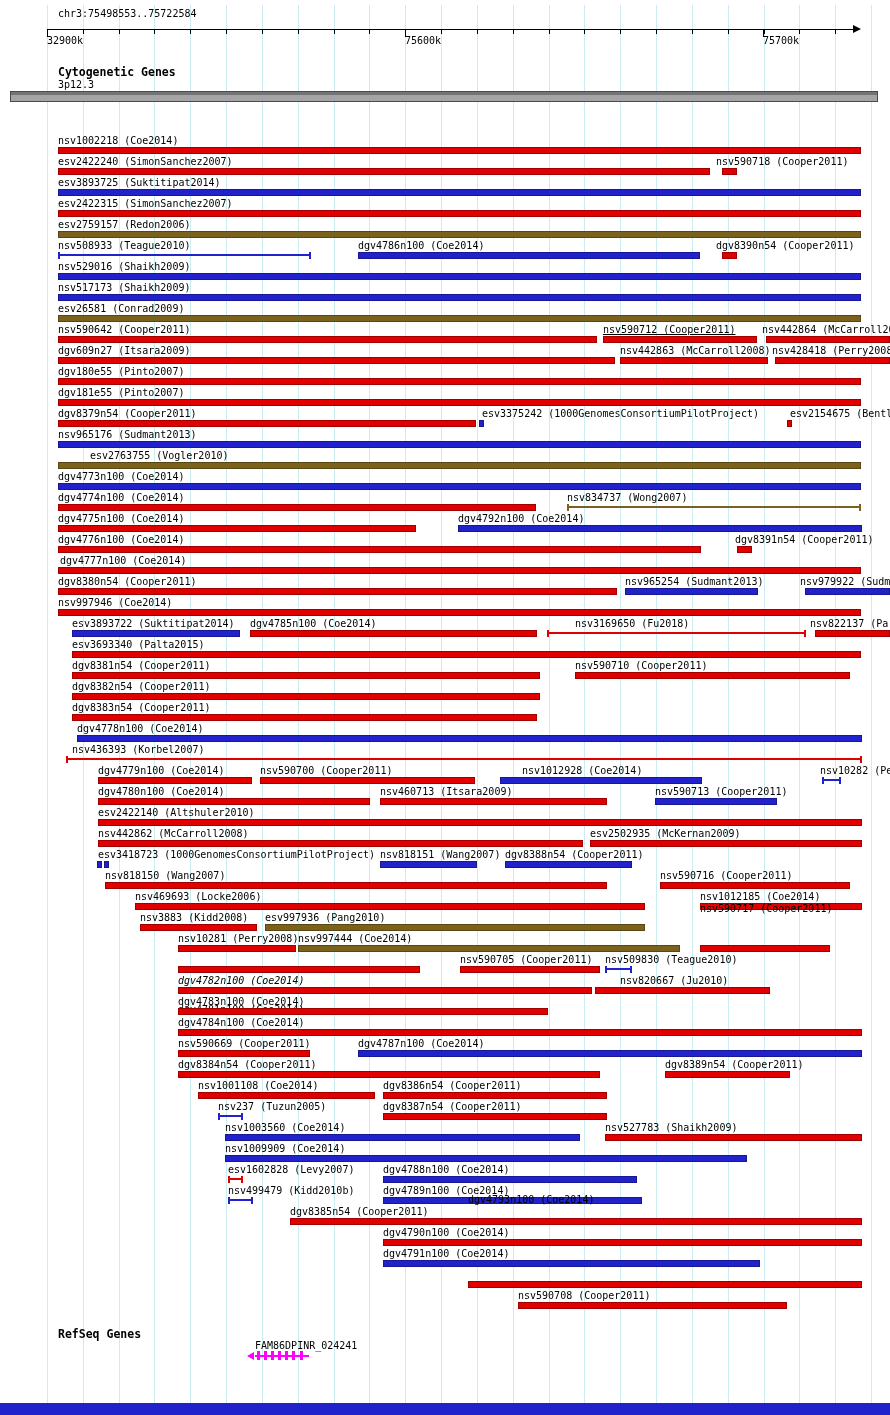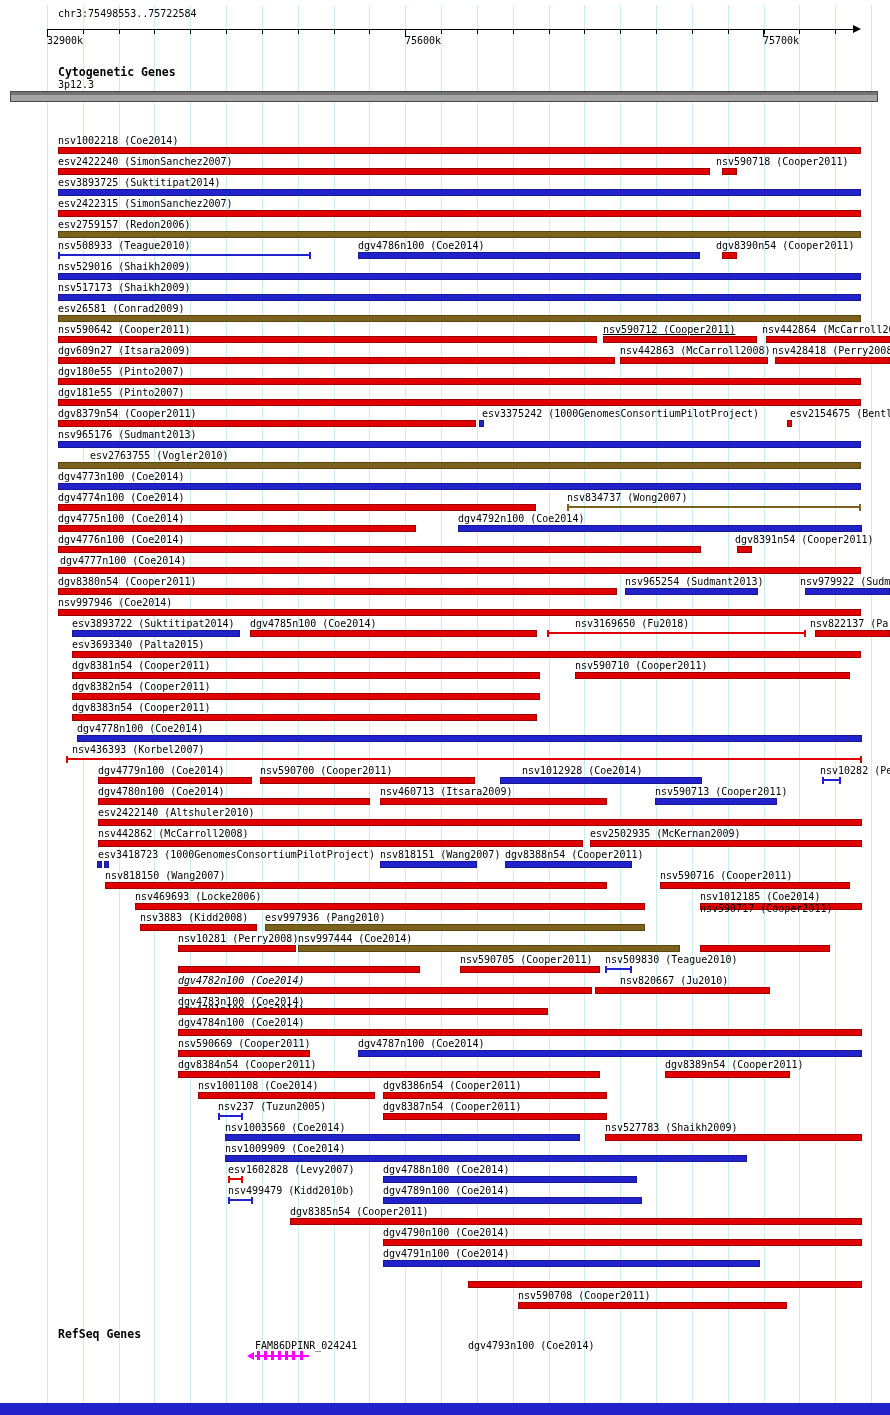--- a/index.html
+++ b/index.html
@@ -277,21 +277,21 @@
       <div class="lbl" style="left: 228px; top: 1185px;">nsv499479 (Kidd2010b)</div>
       <div class="feat-span" style="left: 228px; top: 1197px; width: 25px; height: 7px; color: rgb(34, 34, 204);"></div>
       <div class="lbl" style="left: 383px; top: 1185px;">dgv4789n100 (Coe2014)</div>
       <div class="feat-bar" style="left: 383px; top: 1197px; width: 259px; height: 7px; background: rgb(34, 34, 204);"></div>
       <div class="lbl" style="left: 290px; top: 1206px;">dgv8385n54 (Cooper2011)</div>
       <div class="feat-bar" style="left: 290px; top: 1218px; width: 572px; height: 7px; background: rgb(224, 0, 0);"></div>
       <div class="lbl" style="left: 383px; top: 1227px;">dgv4790n100 (Coe2014)</div>
       <div class="feat-bar" style="left: 383px; top: 1239px; width: 479px; height: 7px; background: rgb(224, 0, 0);"></div>
       <div class="lbl" style="left: 383px; top: 1248px;">dgv4791n100 (Coe2014)</div>
       <div class="feat-bar" style="left: 383px; top: 1260px; width: 377px; height: 7px; background: rgb(34, 34, 204);"></div>
-      <div class="lbl" style="left: 468px; top: 1340px;">dgv4793n100 (Coe2014)</div>
+      <div class="lbl" style="left: 468px; top: 1194px;">dgv4793n100 (Coe2014)</div>
       <div class="feat-bar" style="left: 468px; top: 1281px; width: 394px; height: 7px; background: rgb(224, 0, 0);"></div>
       <div class="lbl" style="left: 518px; top: 1290px;">nsv590708 (Cooper2011)</div>
       <div class="feat-bar" style="left: 518px; top: 1302px; width: 269px; height: 7px; background: rgb(224, 0, 0);"></div>
     </div>
 
   <div class="track-title" style="top:1328px">RefSeq Genes</div>
   <div class="lbl" id="gene-label" style="left: 255px; top: 1340px;">FAM86DPINR_024241</div>
   <div id="gene-glyph">
       <div class="gene-arrow" style="left: 247px; top: 1352px; border-right: 7px solid rgb(255, 0, 255);"></div>
       <div class="gene-line" style="left: 255px; top: 1355px; width: 54px; background: rgb(255, 0, 255);"></div>

